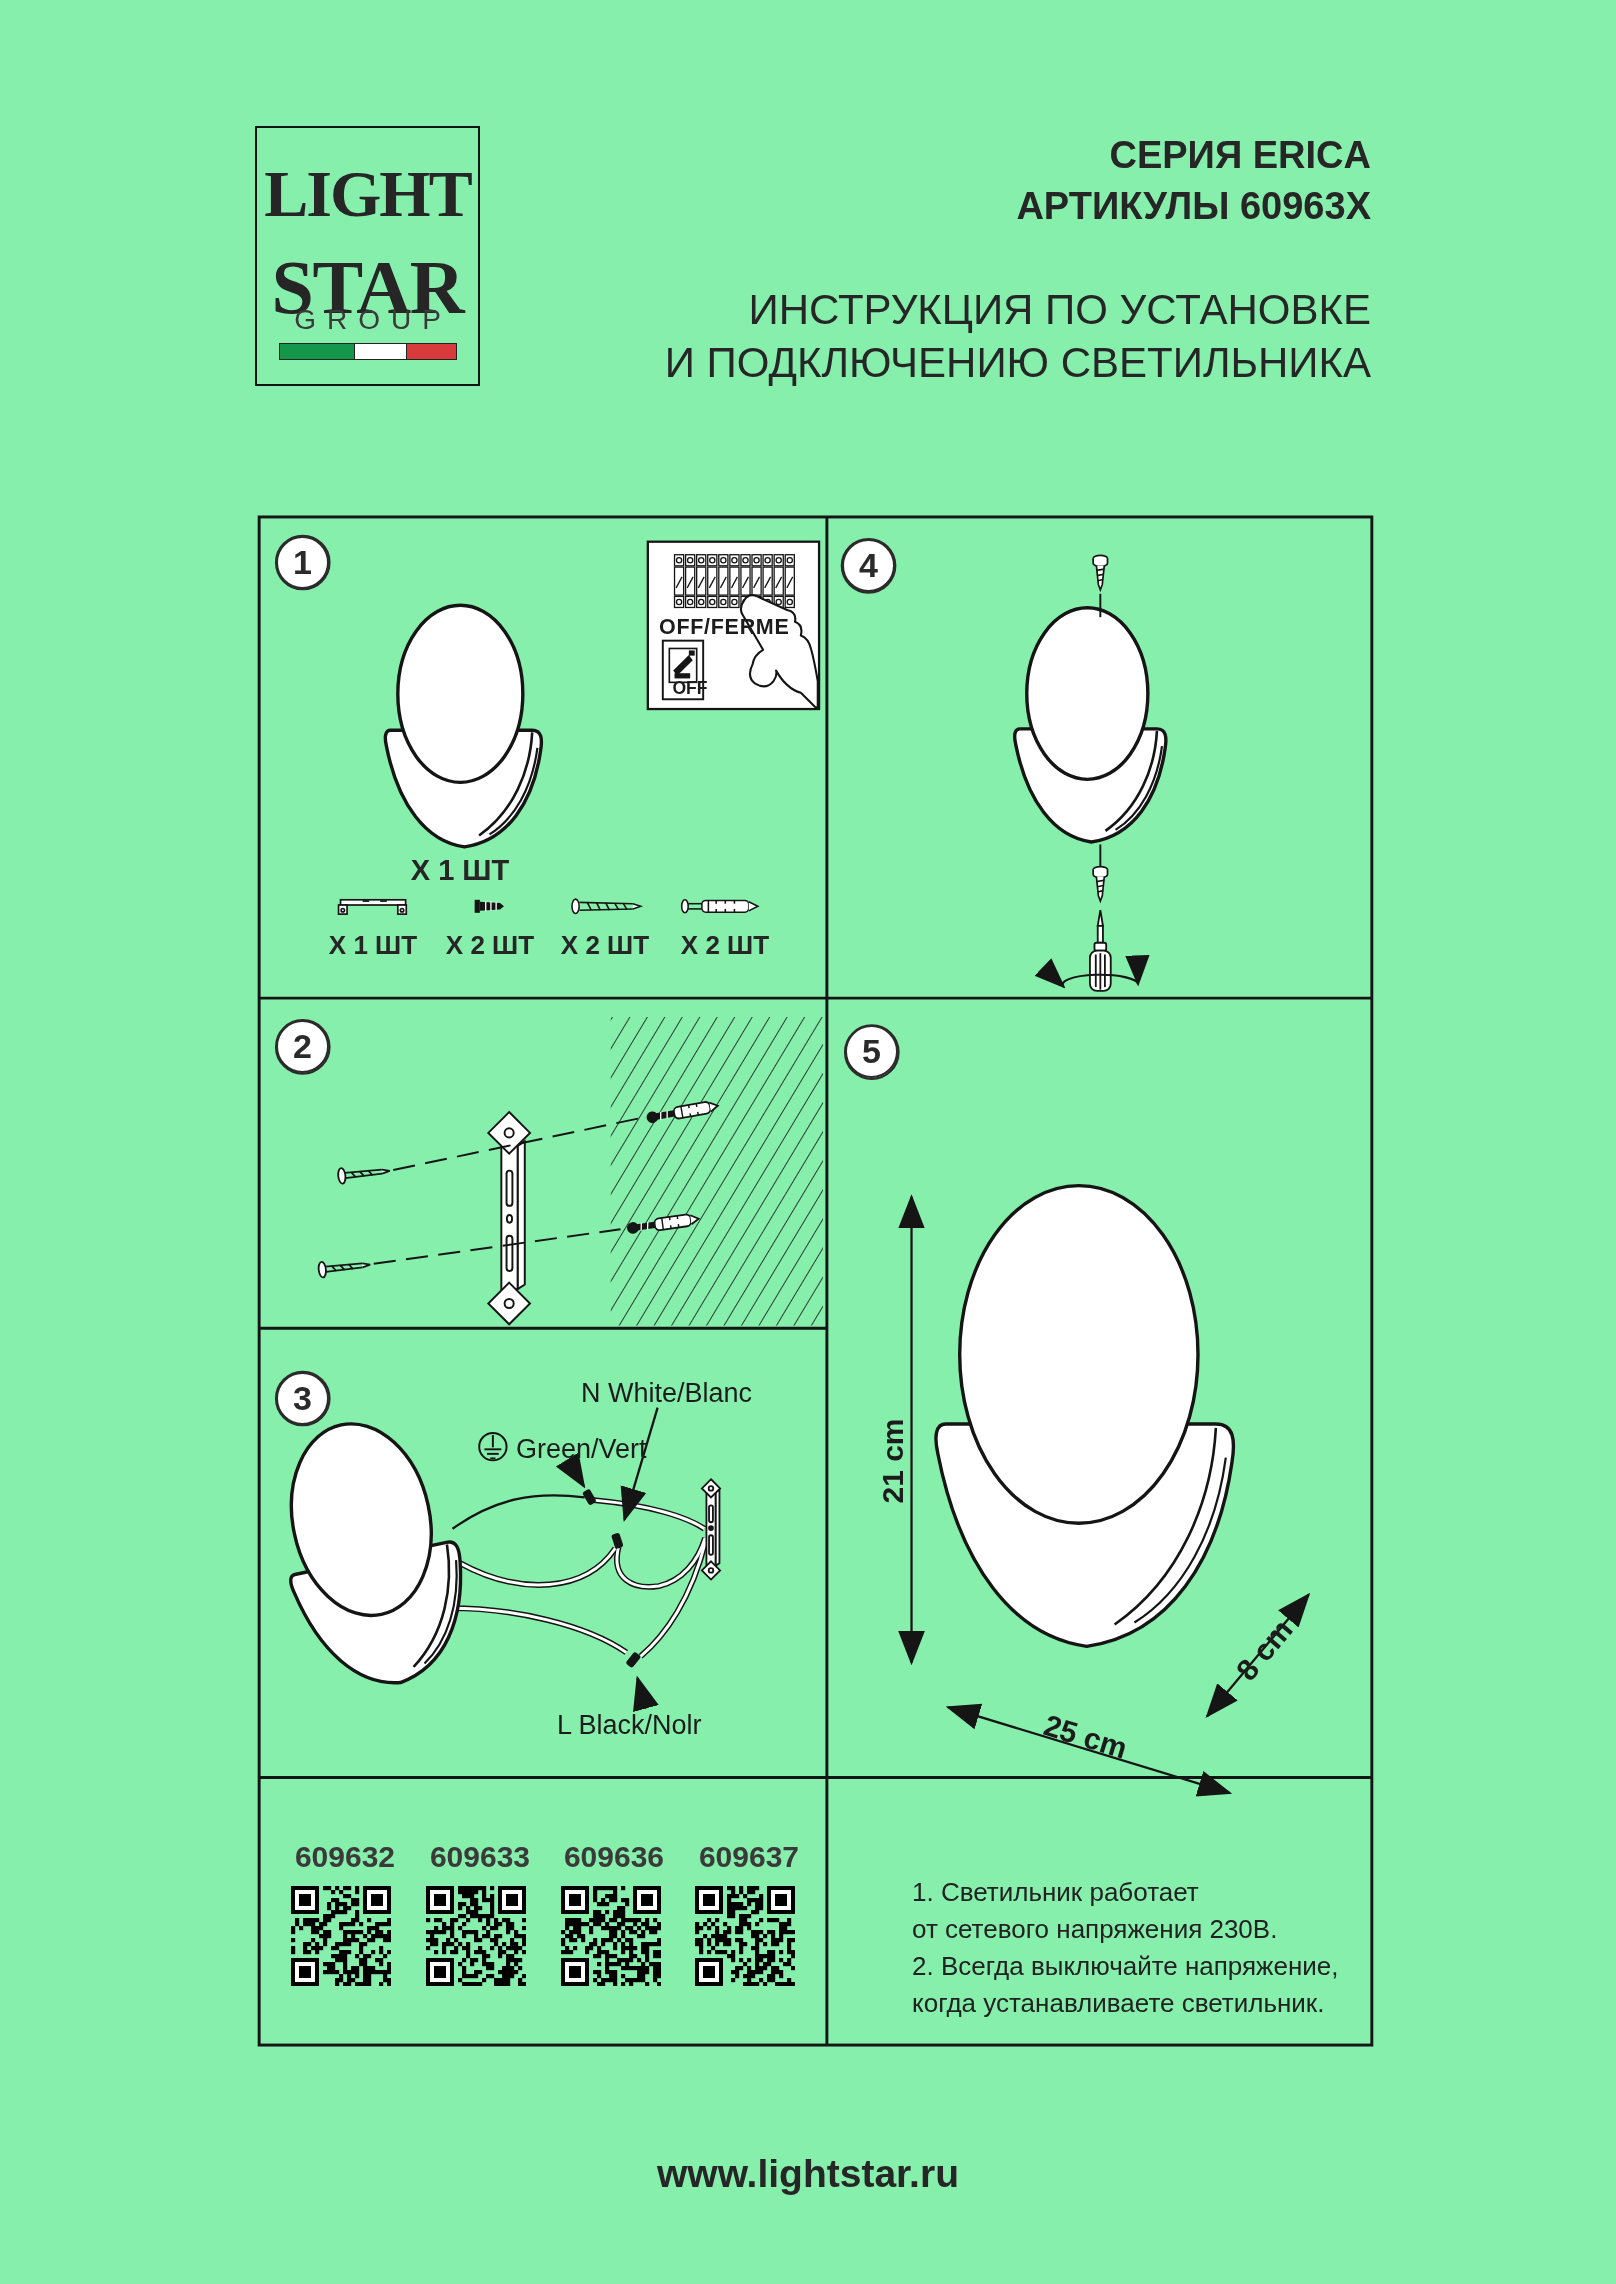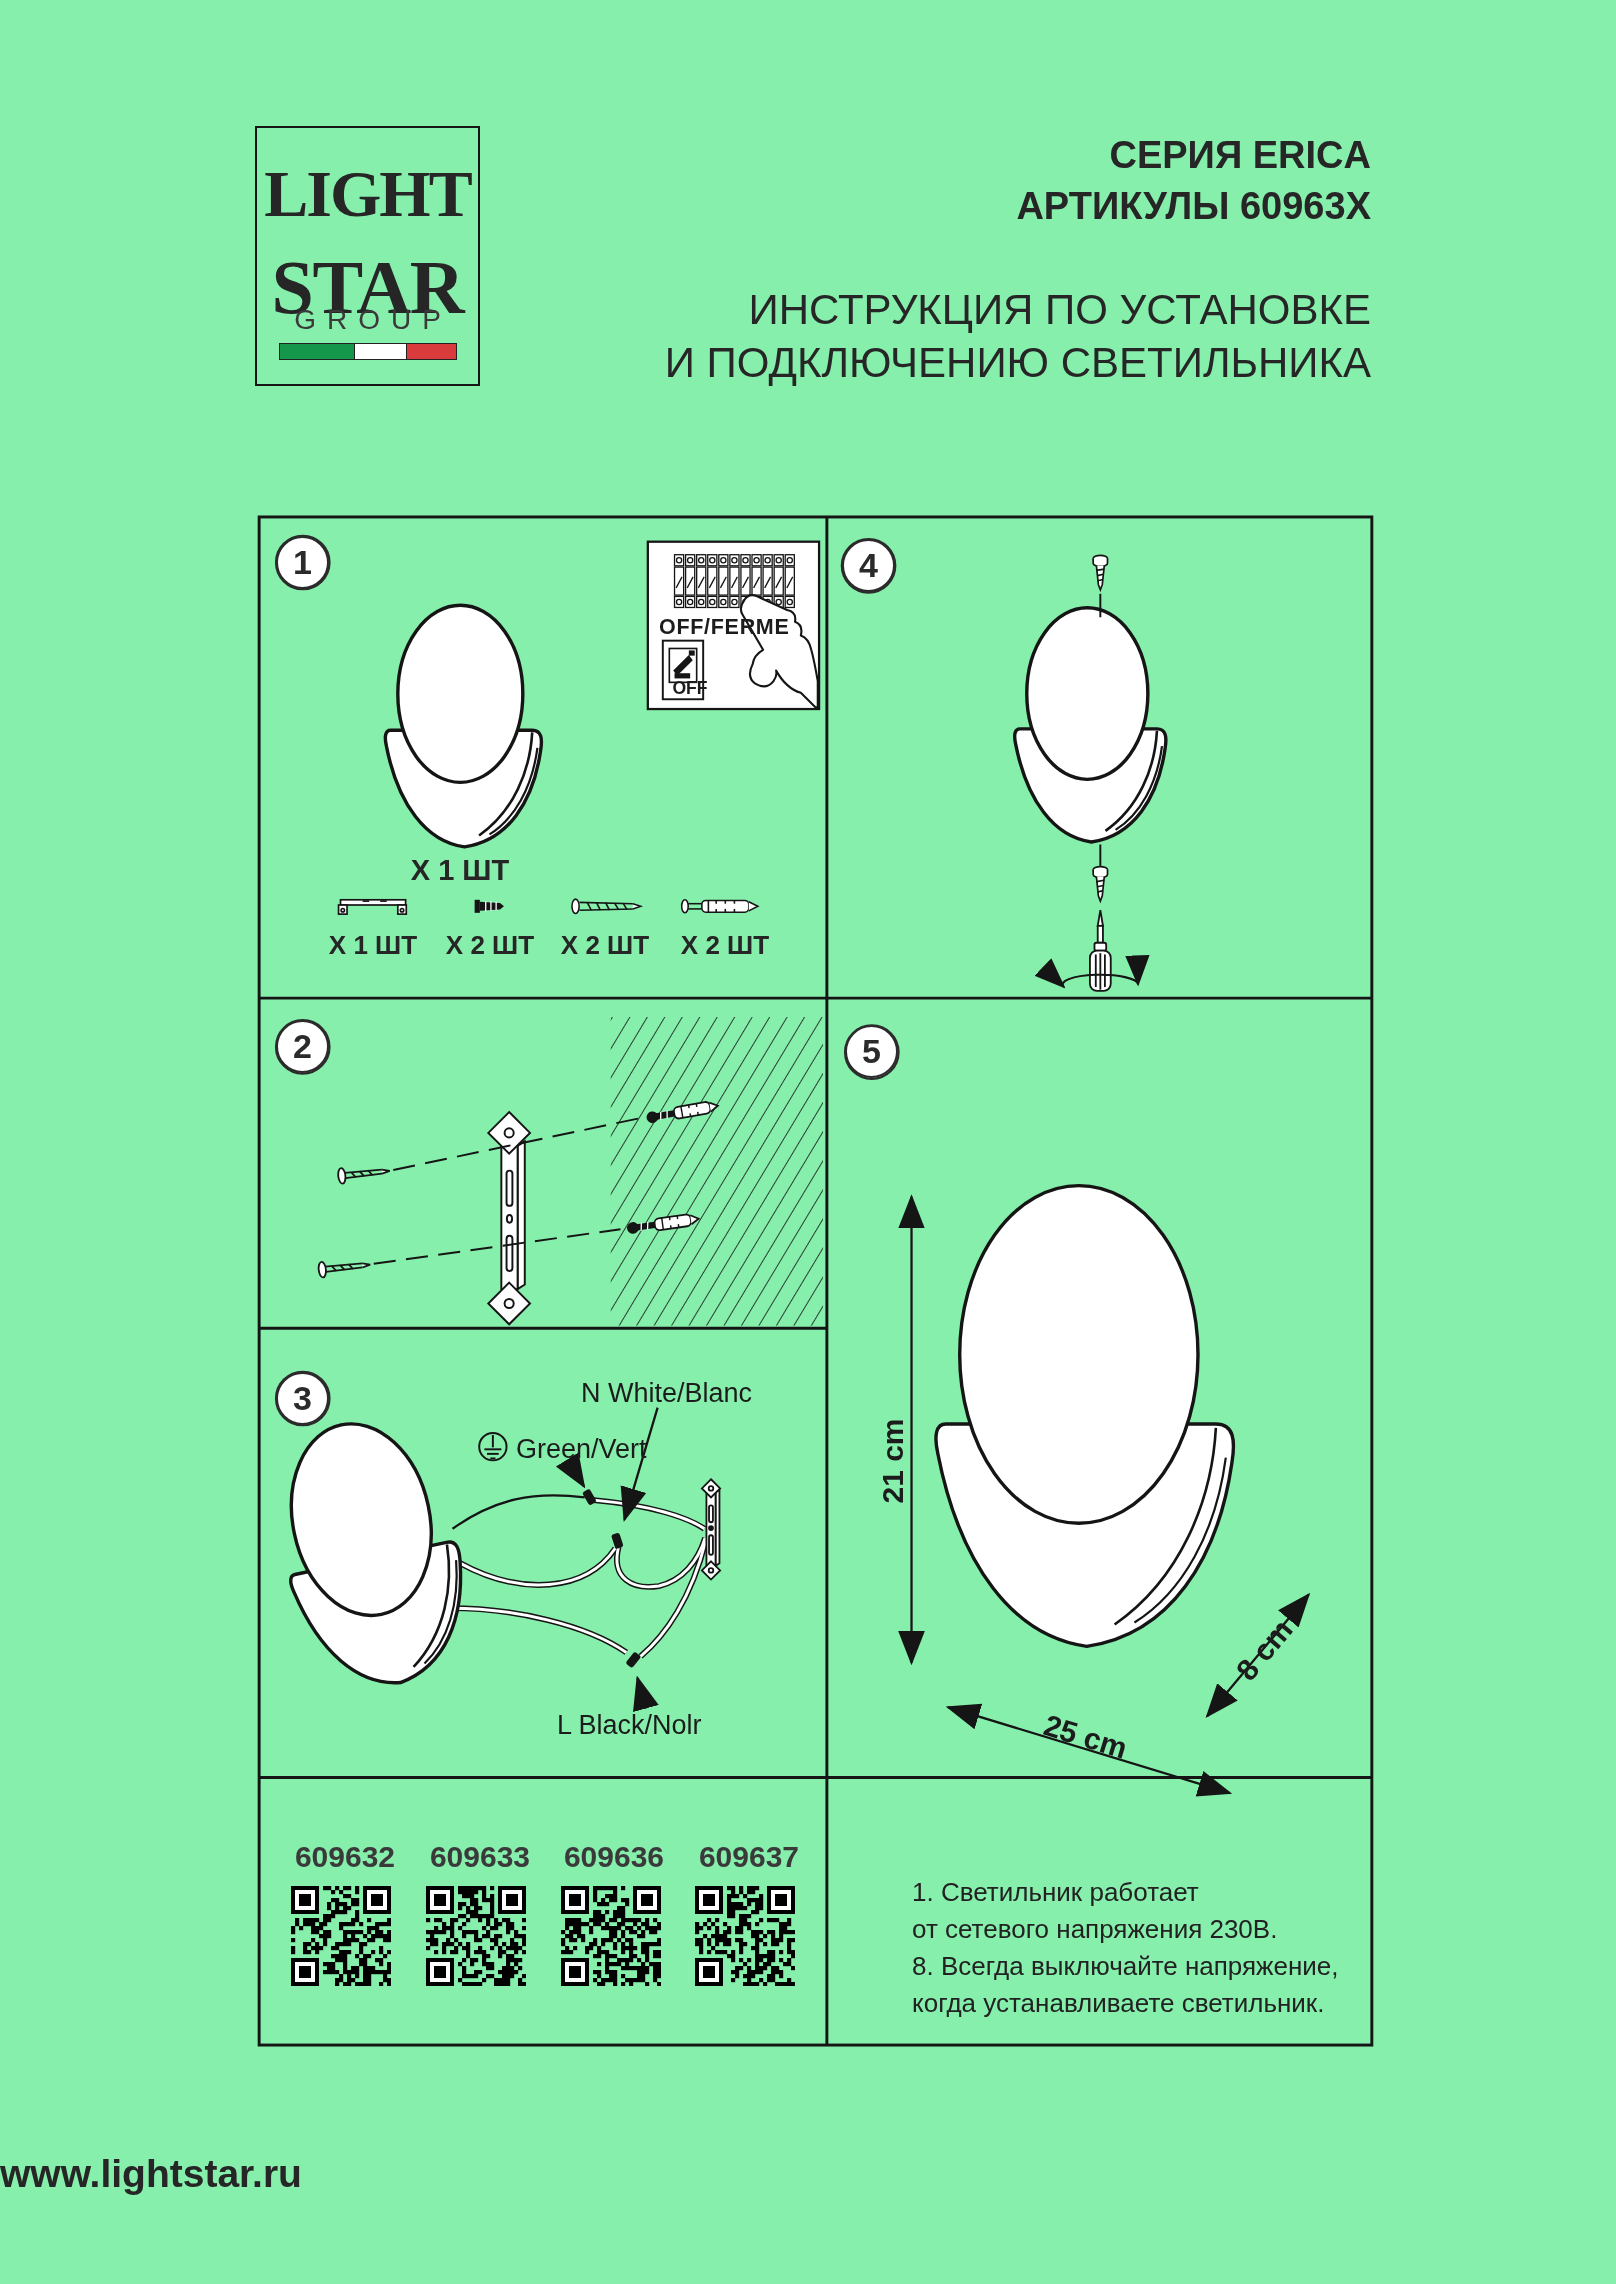--- a/index.html
+++ b/index.html
@@ -25,21 +25,21 @@
   
   .lbl{font-weight:700;font-size:26px;color:#262626;text-align:center;}
   .qty-main{left:382px;top:854px;width:156px;font-size:29px;}
   .wire-lbl{font-weight:400;font-size:27px;color:#1c1c1c;}
   .dim-lbl{font-weight:700;font-size:30px;color:#1c1c1c;text-align:center;transform-origin:center;}
   .inset-off-ferme{left:659px;top:615px;font-weight:700;font-size:21.5px;color:#1c1c1c;letter-spacing:0.7px;}
   .inset-off{left:663px;top:678px;width:40px;text-align:center;font-weight:700;font-size:17.6px;color:#1c1c1c;padding-left:7px;}
   .qr-num{width:109px;text-align:right;font-weight:600;font-size:30px;color:#3a3a3a;top:1840px;}
   .qr{width:100px;height:100px;top:1886px;}
   .notes{left:912px;top:1874px;width:443px;font-size:26px;line-height:37px;font-weight:400;color:#222;}
-  .footer{left:0;top:2152px;width:1616px;font-weight:700;font-size:39px;color:#262626;}
+  .footer{left:0;top:2152px;width:1616px;text-align:center;font-weight:700;font-size:39px;color:#262626;}
 </style>
 </head>
 <body>
 
 <div class="page">
 
   <svg class="abs" style="left:0;top:0" width="1616" height="2284" viewBox="0 0 2482 3508">
     <defs>
       <marker id="ah" viewBox="0 0 10 10" refX="9.3" refY="5" markerWidth="15" markerHeight="15" orient="auto-start-reverse">
         <path d="M0,1.1 L10,5 L0,8.9 Z" fill="#151515"></path>
@@ -1303,19 +1303,19 @@
         <rect x="122.4" y="12.24" width="18.36" height="18.36" fill="#000"></rect>
         <rect x="0" y="110.16" width="42.84" height="42.84" fill="#000"></rect>
         <rect x="6.12" y="116.28" width="30.6" height="30.6" fill="#fff"></rect>
         <rect x="12.24" y="122.4" width="18.36" height="18.36" fill="#000"></rect>
       </svg>
     </div>
 
   <div class="abs notes">
     <div>1. Светильник работает</div>
     <div>от сетевого напряжения 230В.</div>
-    <div>8. Всегда выключайте напряжение,</div>
+    <div>2. Всегда выключайте напряжение,</div>
     <div>когда устанавливаете светильник.</div>
   </div>
 
   <div class="abs footer">www.lightstar.ru</div>
 </div>
 
 
 </body></html>

